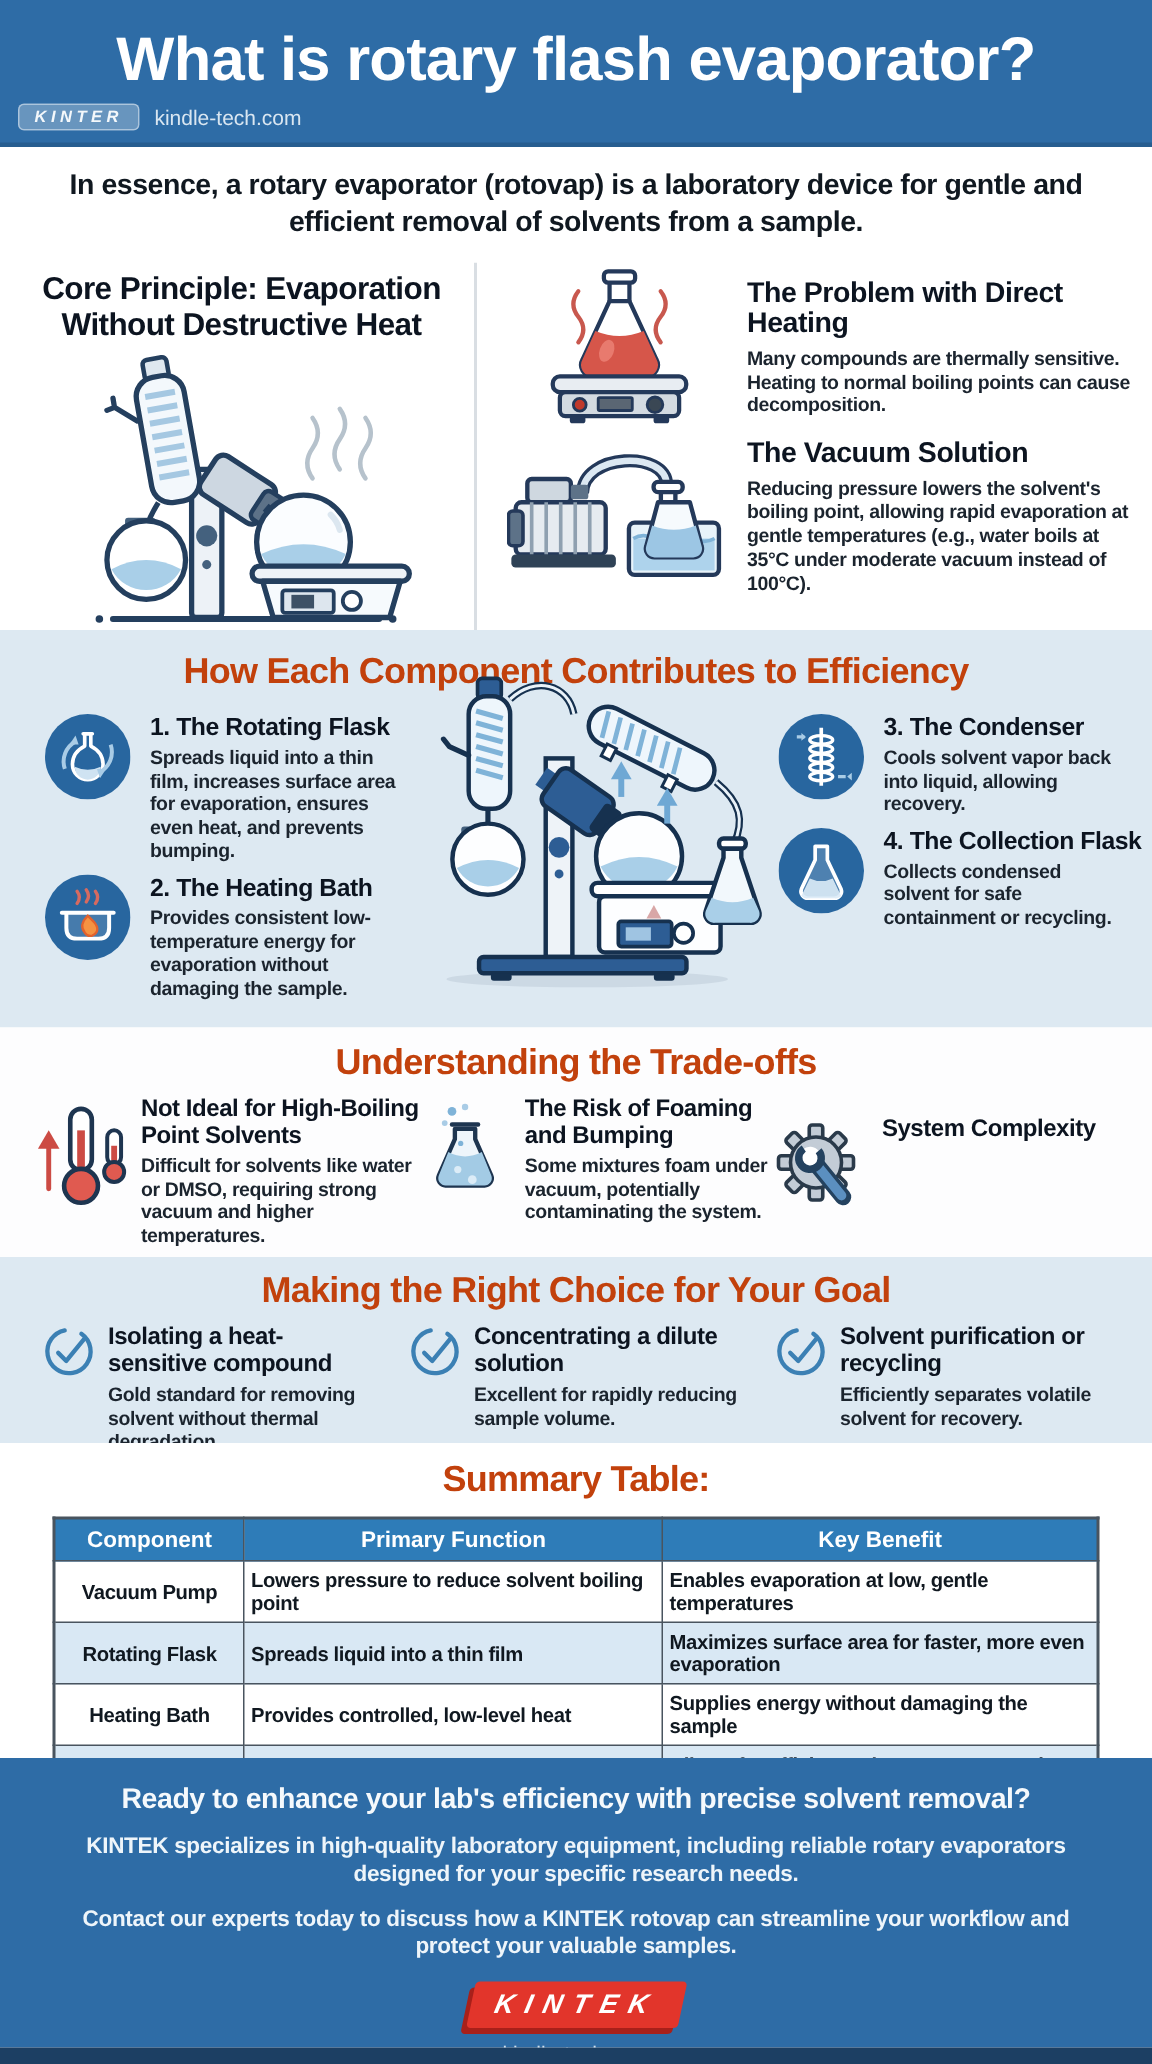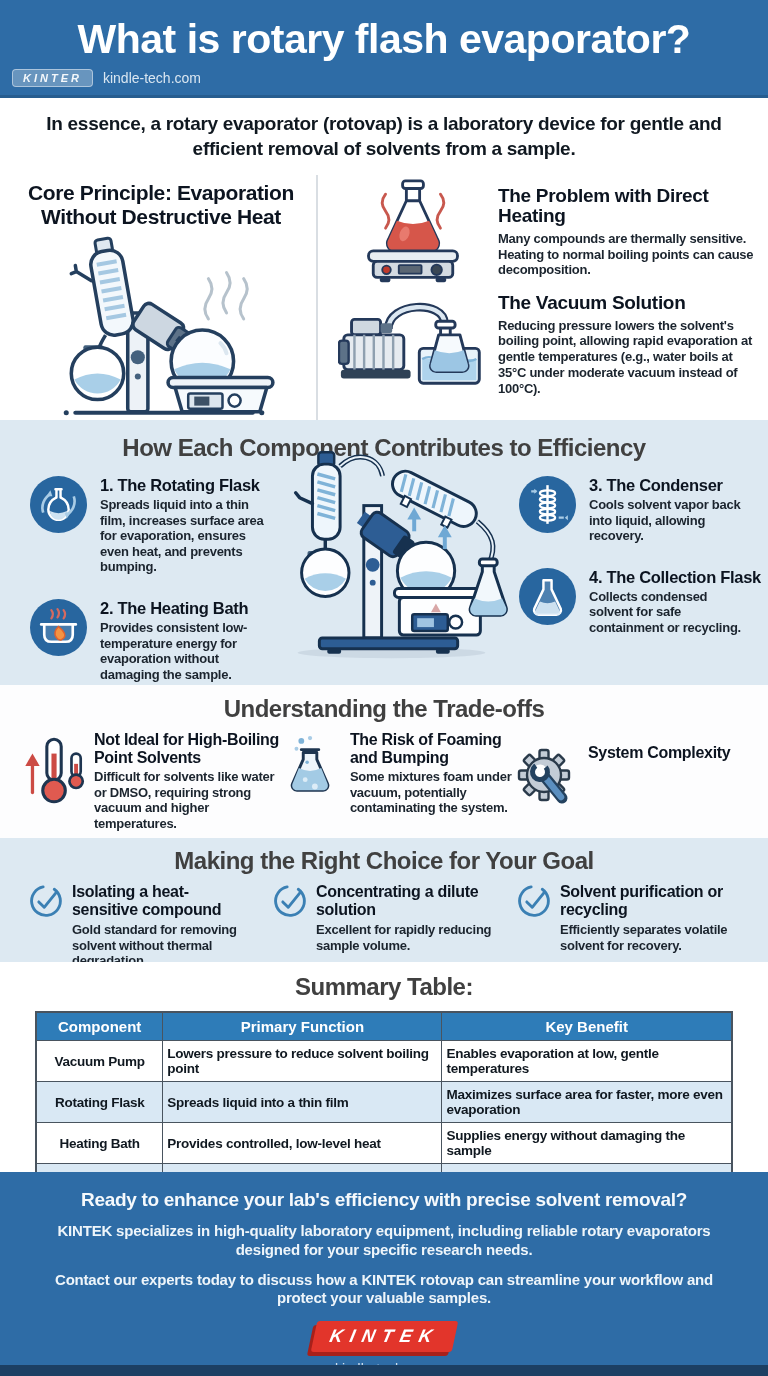--- a/index.html
+++ b/index.html
@@ -24,25 +24,25 @@
   .core-left h2 { font-size:21px; font-weight:bold; color:#0c1420; text-align:center; line-height:1.12; letter-spacing:-0.4px; max-width:280px; }
   .core-right { flex:1; padding:4px 8px 0 10px; }
   .core-item { display:flex; align-items:center; }
   .core-item .pic { width:170px; display:flex; justify-content:center; flex-shrink:0; }
   .core-item .txt { width:262px; }
   .core-item h3 { font-size:19px; font-weight:bold; color:#0c1420; line-height:1.08; letter-spacing:-0.3px; margin-bottom:4px; }
   .core-item p, .smallbody { font-size:13px; font-weight:bold; color:#1b242e; line-height:1.22; letter-spacing:-0.25px; }
   
   .components { height:265px; background:#dde9f2; overflow:hidden; }
   .components h2, .tradeoffs h2, .choices h2, .summary h2 {
-    text-align:center; font-size:24px; font-weight:bold; color:#404040; letter-spacing:-0.5px;
+    text-align:center; font-size:24px; font-weight:bold; color:#c2410c; letter-spacing:-0.5px;
   }
   .components h2 { padding-top:14px; }
   .comp-grid { display:flex; margin-top:14px; }
-  .comp-col { width:265px; display:flex; flex-direction:column; gap:24px; padding-left:30px; }
+  .comp-col { width:265px; display:flex; flex-direction:column; gap:8px; padding-left:30px; }
   .comp-col.right { padding-left:6px; width:255px; }
   .comp-center { width:248px; display:flex; justify-content:center; align-items:flex-start; margin-top:-28px; }
   .comp-item { display:flex; gap:13px; }
   .circle-ico { width:57px; height:57px; flex-shrink:0; }
   .comp-item h3 { font-size:16.5px; font-weight:bold; color:#0c1420; letter-spacing:-0.3px; margin-bottom:2px; }
   .comp-item p { font-size:13px; font-weight:bold; color:#1b242e; line-height:1.2; letter-spacing:-0.25px; max-width:165px; }
   
   .tradeoffs { height:153px; background:#fdfdfe; overflow:hidden; }
   .tradeoffs h2 { padding-top:10px; }
   .trade-grid { display:flex; margin-top:8px; padding:0 14px 0 20px; }

